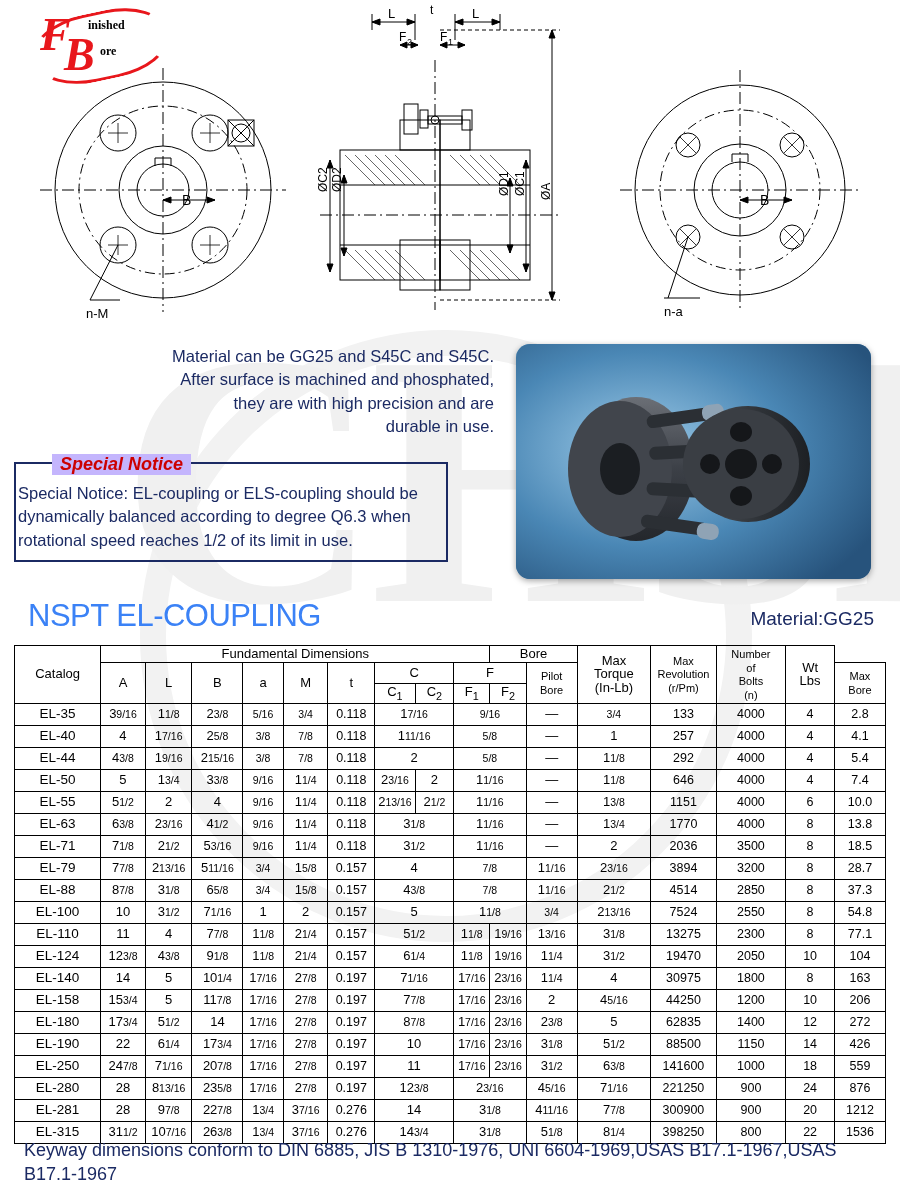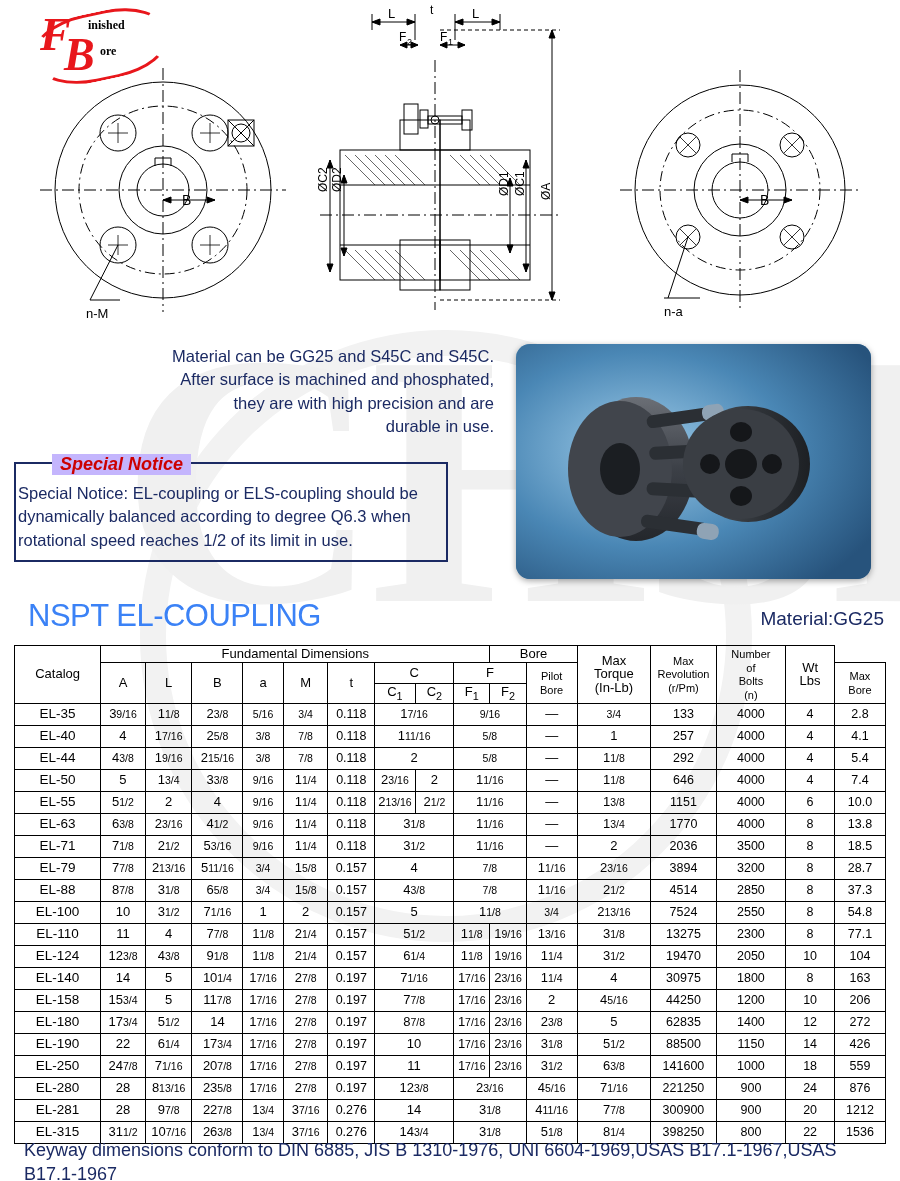--- a/index.html
+++ b/index.html
@@ -80,21 +80,21 @@
     box-shadow:0 2px 6px rgba(0,0,0,.35);
     overflow:hidden;z-index:4;
   }
 
   
   .main-title{
     position:absolute;left:28px;top:598px;font-size:31px;font-weight:normal;
     letter-spacing:-0.5px;z-index:5;color:#3b82f6;
   }
   .material-tag{
-    position:absolute;right:16px;top:608px;font-size:19px;color:#1b2a63;z-index:5;
+    position:absolute;right:26px;top:608px;font-size:19px;color:#1b2a63;z-index:5;
   }
 
   
   table.spec{
     position:absolute;left:14px;top:645px;width:872px;
     border-collapse:collapse;font-size:12.5px;z-index:5;background:transparent;
   }
   table.spec th, table.spec td{
     border:1px solid #000;text-align:center;vertical-align:middle;
     padding:1px 2px;line-height:1.05;

